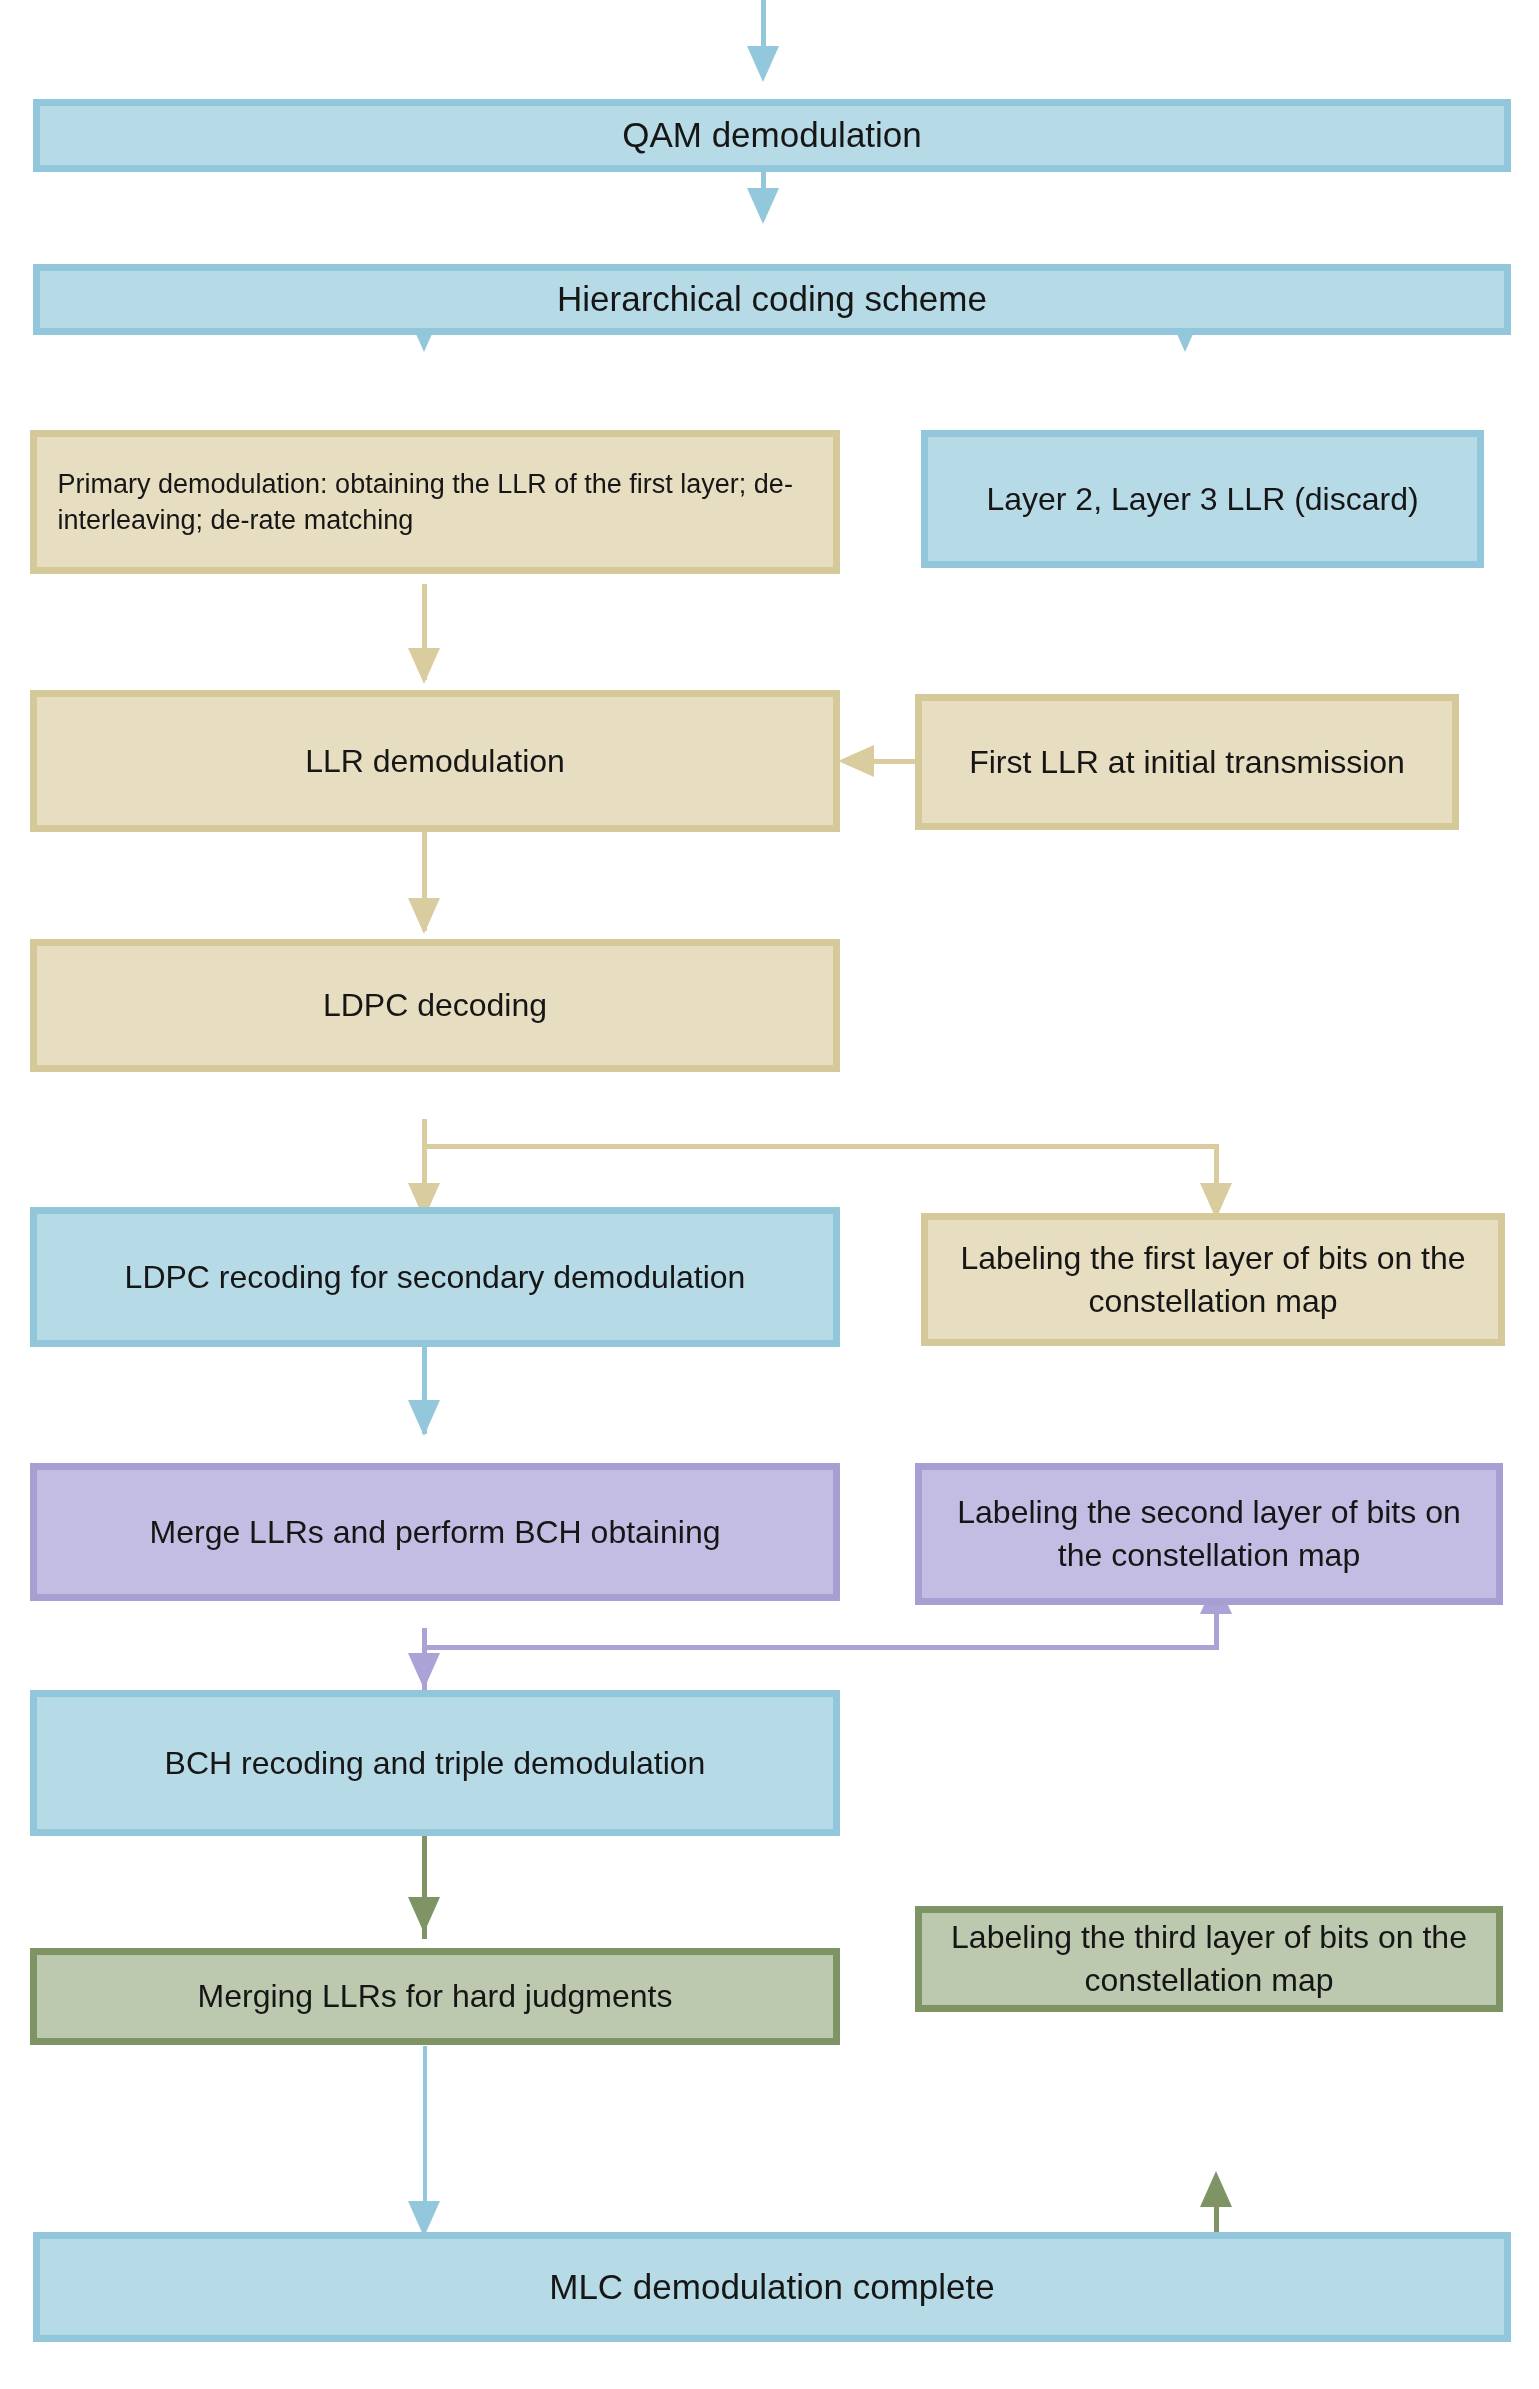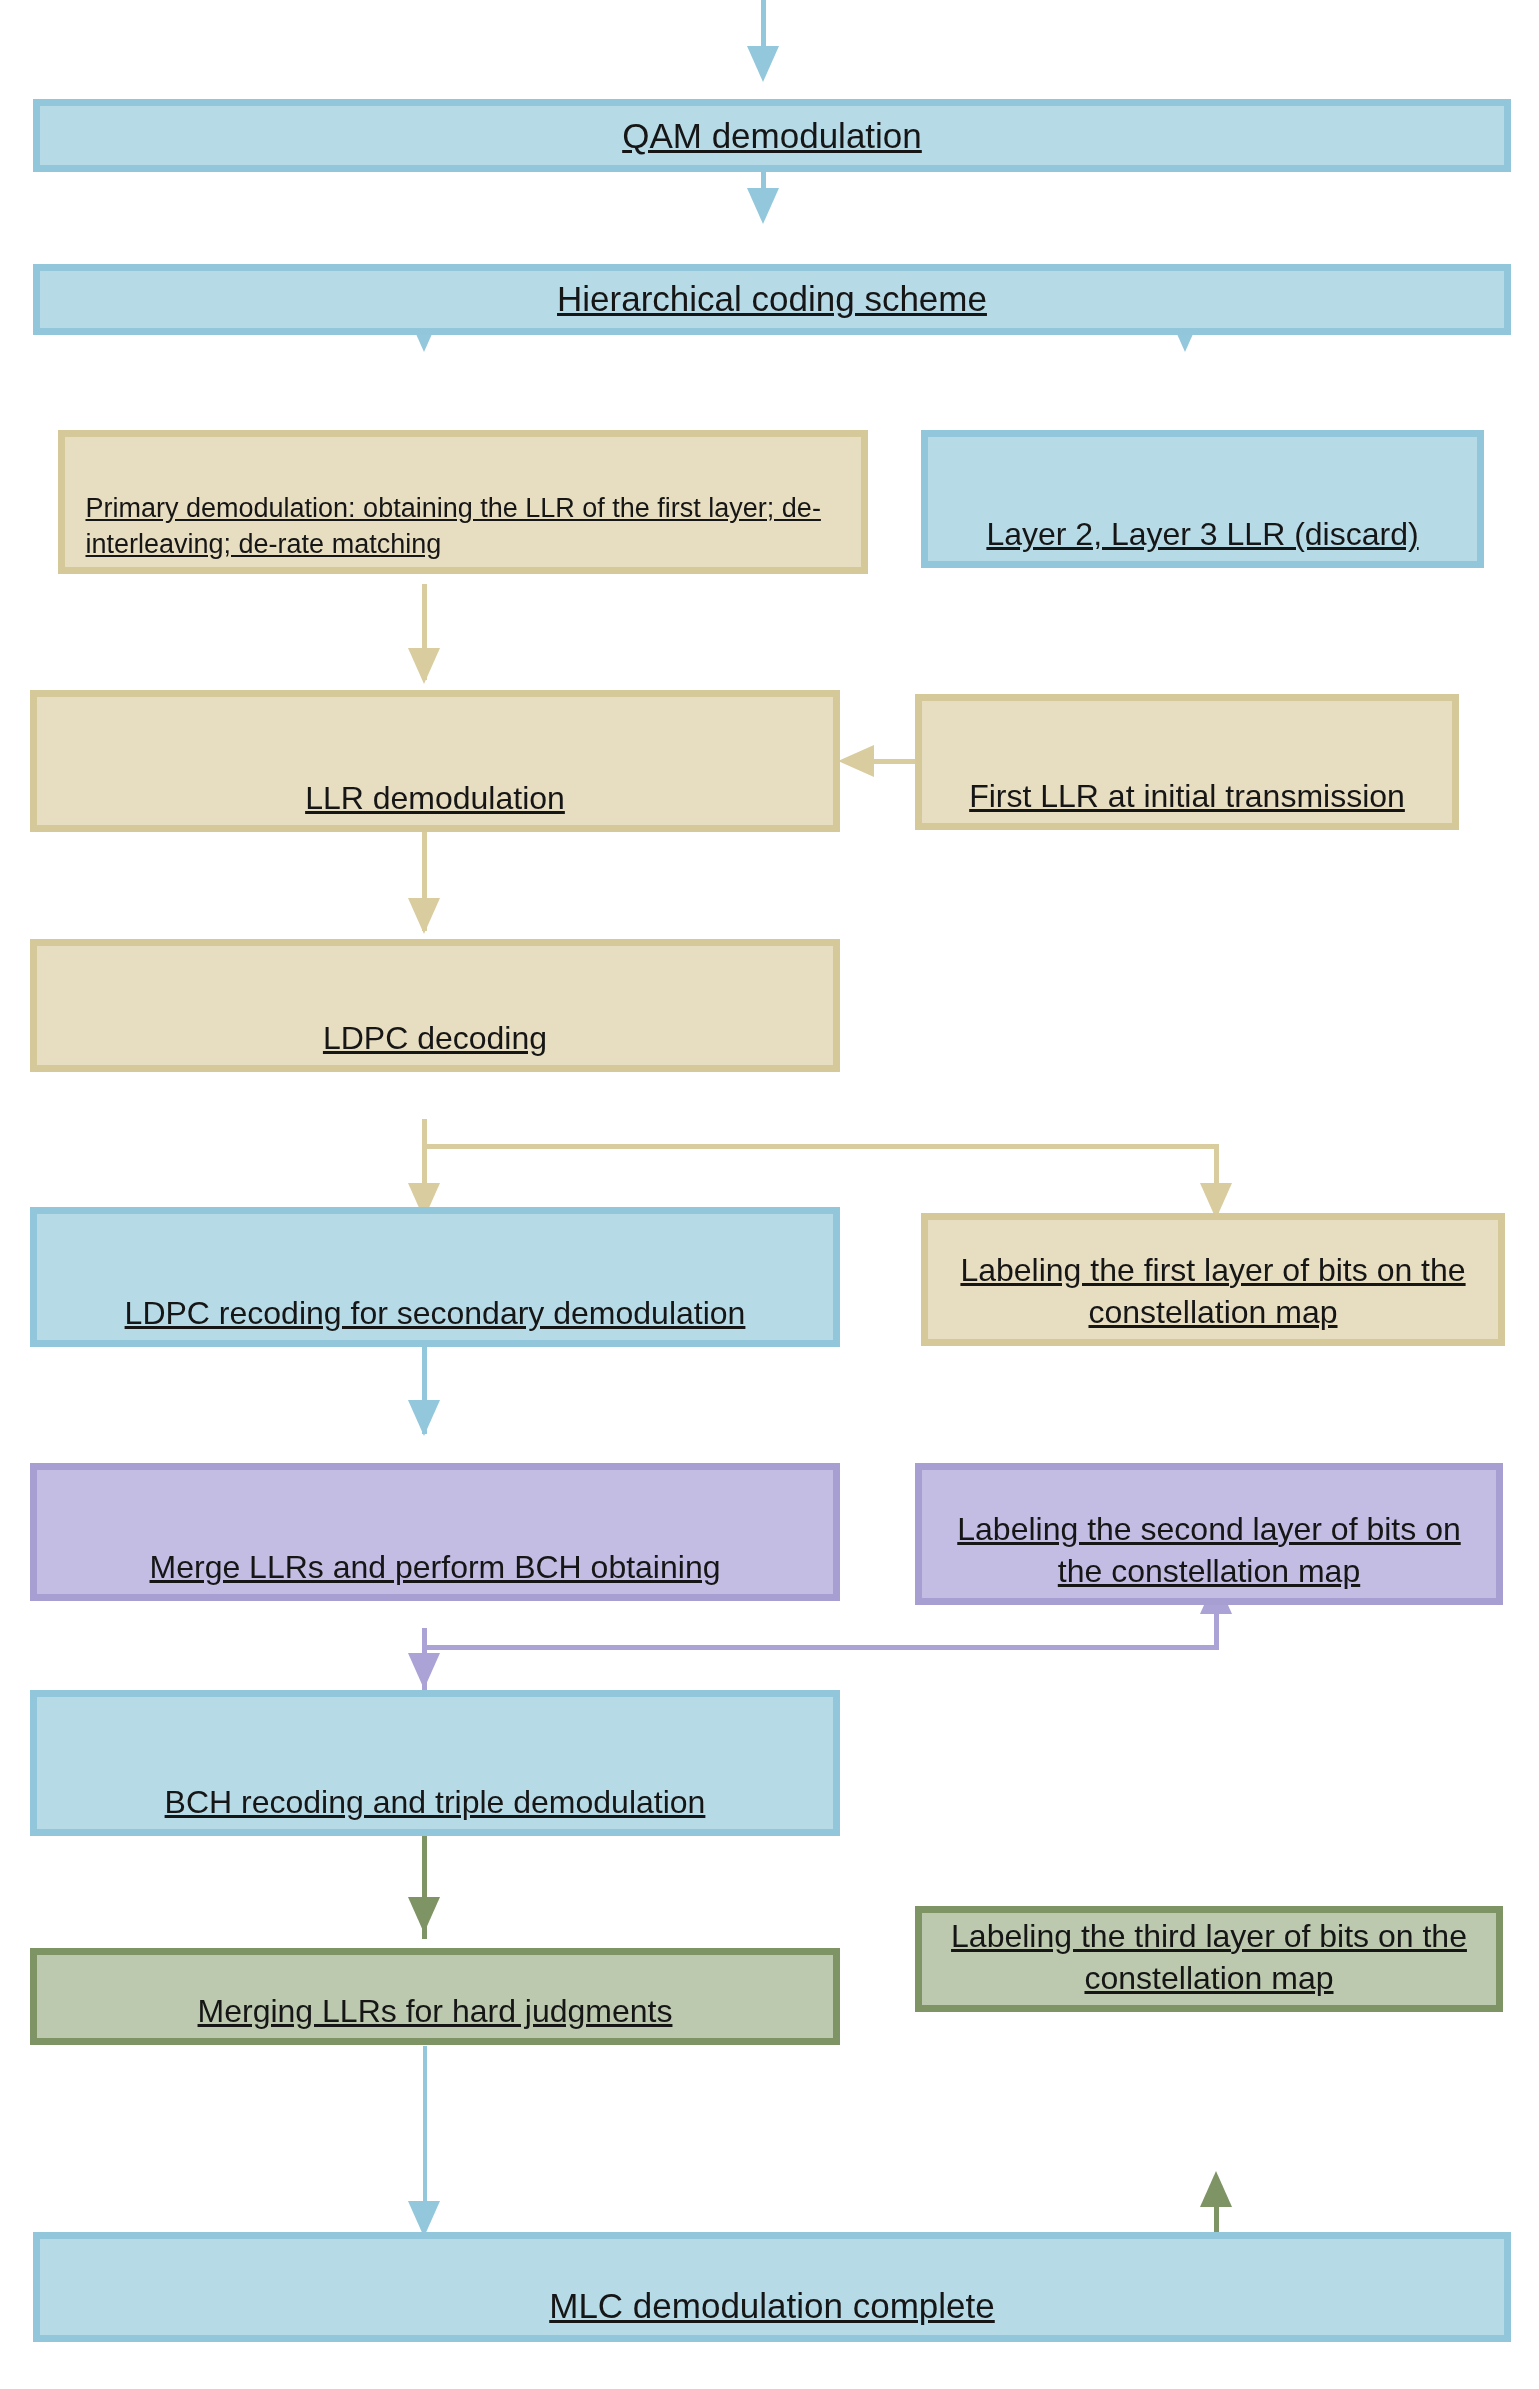--- a/index.html
+++ b/index.html
@@ -8,39 +8,38 @@
     position:relative;
     width:1539px;
     height:2389px;
     background:#ffffff;
     overflow:hidden;
   }
   .node{
     position:absolute;
     box-sizing:border-box;
     display:flex;
-    align-items:flex-end;
+    align-items:center;
     justify-content:center;
     text-align:center;
     color:#161616;
     line-height:1.34;
     padding:4.7px 14px;
-    text-decoration:underline;
   }
   .node span{display:block;width:100%;}
 
   
   .t-blue   { background:#b7dae7; border:7px solid #92c6da; }
   .t-tan    { background:#e7ddc0; border:7px solid #d6c999; }
   .t-purple { background:#c3bce3; border:7px solid #a79ed2; }
   .t-green  { background:#bcc9af; border:7px solid #7e9465; }
 
   .fs-big   { font-size:35px; }
   .fs-mid   { font-size:32px; }
-  .fs-small { font-size:27px;margin-left:28px; }
+  .fs-small { font-size:27px; }
 
   
   .ln{position:absolute;}
   .c-blue  { background:#93c7db; }
   .c-tan   { background:#d9cc9f; }
   .c-purple{ background:#aba2d5; }
   .c-green { background:#7e9465; }
 
   
   .ah{position:absolute;width:0;height:0;}

